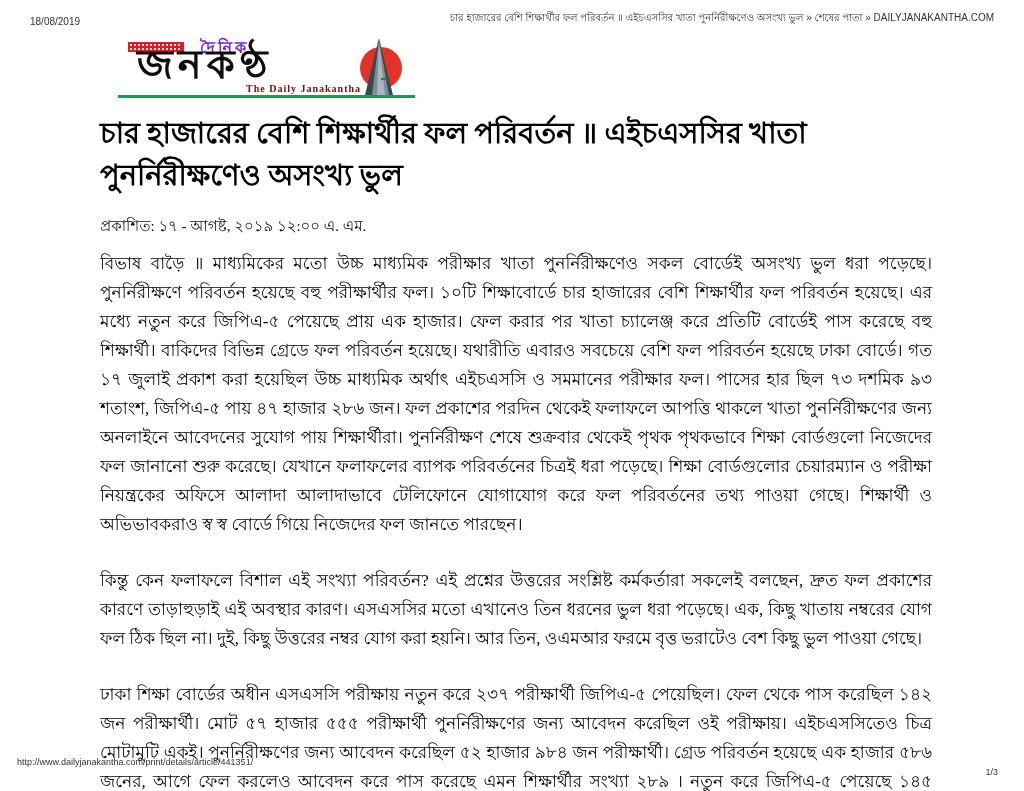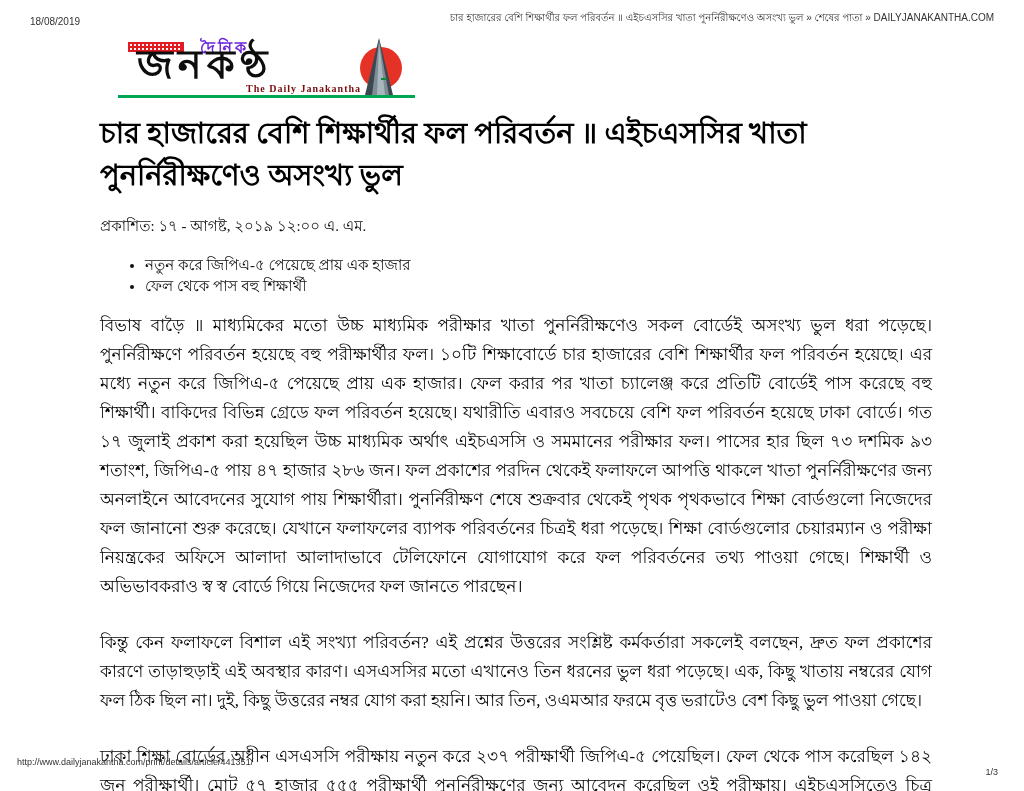--- a/index.html
+++ b/index.html
@@ -98,21 +98,21 @@
   .headline {
     font-size: 29px;
     font-weight: 700;
     line-height: 42px;
     color: #000;
     margin-bottom: 18px;
   }
   .published {
     font-size: 15px;
     color: #111;
-    margin-bottom: 16px;
+    margin-bottom: 8px;
   }
   .highlights {
     list-style: disc;
     margin: 0 0 14px 45px;
     font-size: 15px;
     line-height: 21px;
     color: #111;
   }
   .body-text p {
     font-size: 17px;
@@ -160,24 +160,20 @@
       <polygon points="31,4 37,57 29,57" fill="#aab6bd"></polygon>
       <rect x="33" y="40" width="6" height="2" fill="#0e8a3e"></rect>
     </svg>
   </span>
 </div>
 <div class="masthead-rule"></div>
 
 <div class="article">
   <h1 class="headline">চার হাজারের বেশি শিক্ষার্থীর ফল পরিবর্তন ॥ এইচএসসির খাতা পুনর্নিরীক্ষণেও অসংখ্য ভুল</h1>
   <div class="published">প্রকাশিত: ১৭ - আগষ্ট, ২০১৯ ১২:০০ এ. এম.</div>
-  <ul class="highlights">
-    <li>নতুন করে জিপিএ-৫ পেয়েছে প্রায় এক হাজার</li>
-    <li>ফেল থেকে পাস বহু শিক্ষার্থী</li>
-  </ul>
   <div class="body-text">
     <p>বিভাষ বাড়ৈ ॥ মাধ্যমিকের মতো উচ্চ মাধ্যমিক পরীক্ষার খাতা পুনর্নিরীক্ষণেও সকল বোর্ডেই অসংখ্য ভুল ধরা পড়েছে। পুনর্নিরীক্ষণে পরিবর্তন হয়েছে বহু পরীক্ষার্থীর ফল। ১০টি শিক্ষাবোর্ডে চার হাজারের বেশি শিক্ষার্থীর ফল পরিবর্তন হয়েছে। এর মধ্যে নতুন করে জিপিএ-৫ পেয়েছে প্রায় এক হাজার। ফেল করার পর খাতা চ্যালেঞ্জ করে প্রতিটি বোর্ডেই পাস করেছে বহু শিক্ষার্থী। বাকিদের বিভিন্ন গ্রেডে ফল পরিবর্তন হয়েছে। যথারীতি এবারও সবচেয়ে বেশি ফল পরিবর্তন হয়েছে ঢাকা বোর্ডে। গত ১৭ জুলাই প্রকাশ করা হয়েছিল উচ্চ মাধ্যমিক অর্থাৎ এইচএসসি ও সমমানের পরীক্ষার ফল। পাসের হার ছিল ৭৩ দশমিক ৯৩ শতাংশ, জিপিএ-৫ পায় ৪৭ হাজার ২৮৬ জন। ফল প্রকাশের পরদিন থেকেই ফলাফলে আপত্তি থাকলে খাতা পুনর্নিরীক্ষণের জন্য অনলাইনে আবেদনের সুযোগ পায় শিক্ষার্থীরা। পুনর্নিরীক্ষণ শেষে শুক্রবার থেকেই পৃথক পৃথকভাবে শিক্ষা বোর্ডগুলো নিজেদের ফল জানানো শুরু করেছে। যেখানে ফলাফলের ব্যাপক পরিবর্তনের চিত্রই ধরা পড়েছে। শিক্ষা বোর্ডগুলোর চেয়ারম্যান ও পরীক্ষা নিয়ন্ত্রকের অফিসে আলাদা আলাদাভাবে টেলিফোনে যোগাযোগ করে ফল পরিবর্তনের তথ্য পাওয়া গেছে। শিক্ষার্থী ও অভিভাবকরাও স্ব স্ব বোর্ডে গিয়ে নিজেদের ফল জানতে পারছেন।</p>
     <p>কিন্তু কেন ফলাফলে বিশাল এই সংখ্যা পরিবর্তন? এই প্রশ্নের উত্তরের সংশ্লিষ্ট কর্মকর্তারা সকলেই বলছেন, দ্রুত ফল প্রকাশের কারণে তাড়াহুড়াই এই অবস্থার কারণ। এসএসসির মতো এখানেও তিন ধরনের ভুল ধরা পড়েছে। এক, কিছু খাতায় নম্বরের যোগ ফল ঠিক ছিল না। দুই, কিছু উত্তরের নম্বর যোগ করা হয়নি। আর তিন, ওএমআর ফরমে বৃত্ত ভরাটেও বেশ কিছু ভুল পাওয়া গেছে।</p>
     <p>ঢাকা শিক্ষা বোর্ডের অধীন এসএসসি পরীক্ষায় নতুন করে ২৩৭ পরীক্ষার্থী জিপিএ-৫ পেয়েছিল। ফেল থেকে পাস করেছিল ১৪২ জন পরীক্ষার্থী। মোট ৫৭ হাজার ৫৫৫ পরীক্ষার্থী পুনর্নিরীক্ষণের জন্য আবেদন করেছিল ওই পরীক্ষায়। এইচএসসিতেও চিত্র মোটামুটি একই। পুনর্নিরীক্ষণের জন্য আবেদন করেছিল ৫২ হাজার ৯৮৪ জন পরীক্ষার্থী। গ্রেড পরিবর্তন হয়েছে এক হাজার ৫৮৬ জনের, আগে ফেল করলেও আবেদন করে পাস করেছে এমন শিক্ষার্থীর সংখ্যা ২৮৯ । নতুন করে জিপিএ-৫ পেয়েছে ১৪৫ পরীক্ষার্থী।</p>
   </div>
 </div>
 
 <div class="print-footer">
   <span class="url">http://www.dailyjanakantha.com/print/details/article/441351/</span>
   <span class="page-num">1/3</span>

